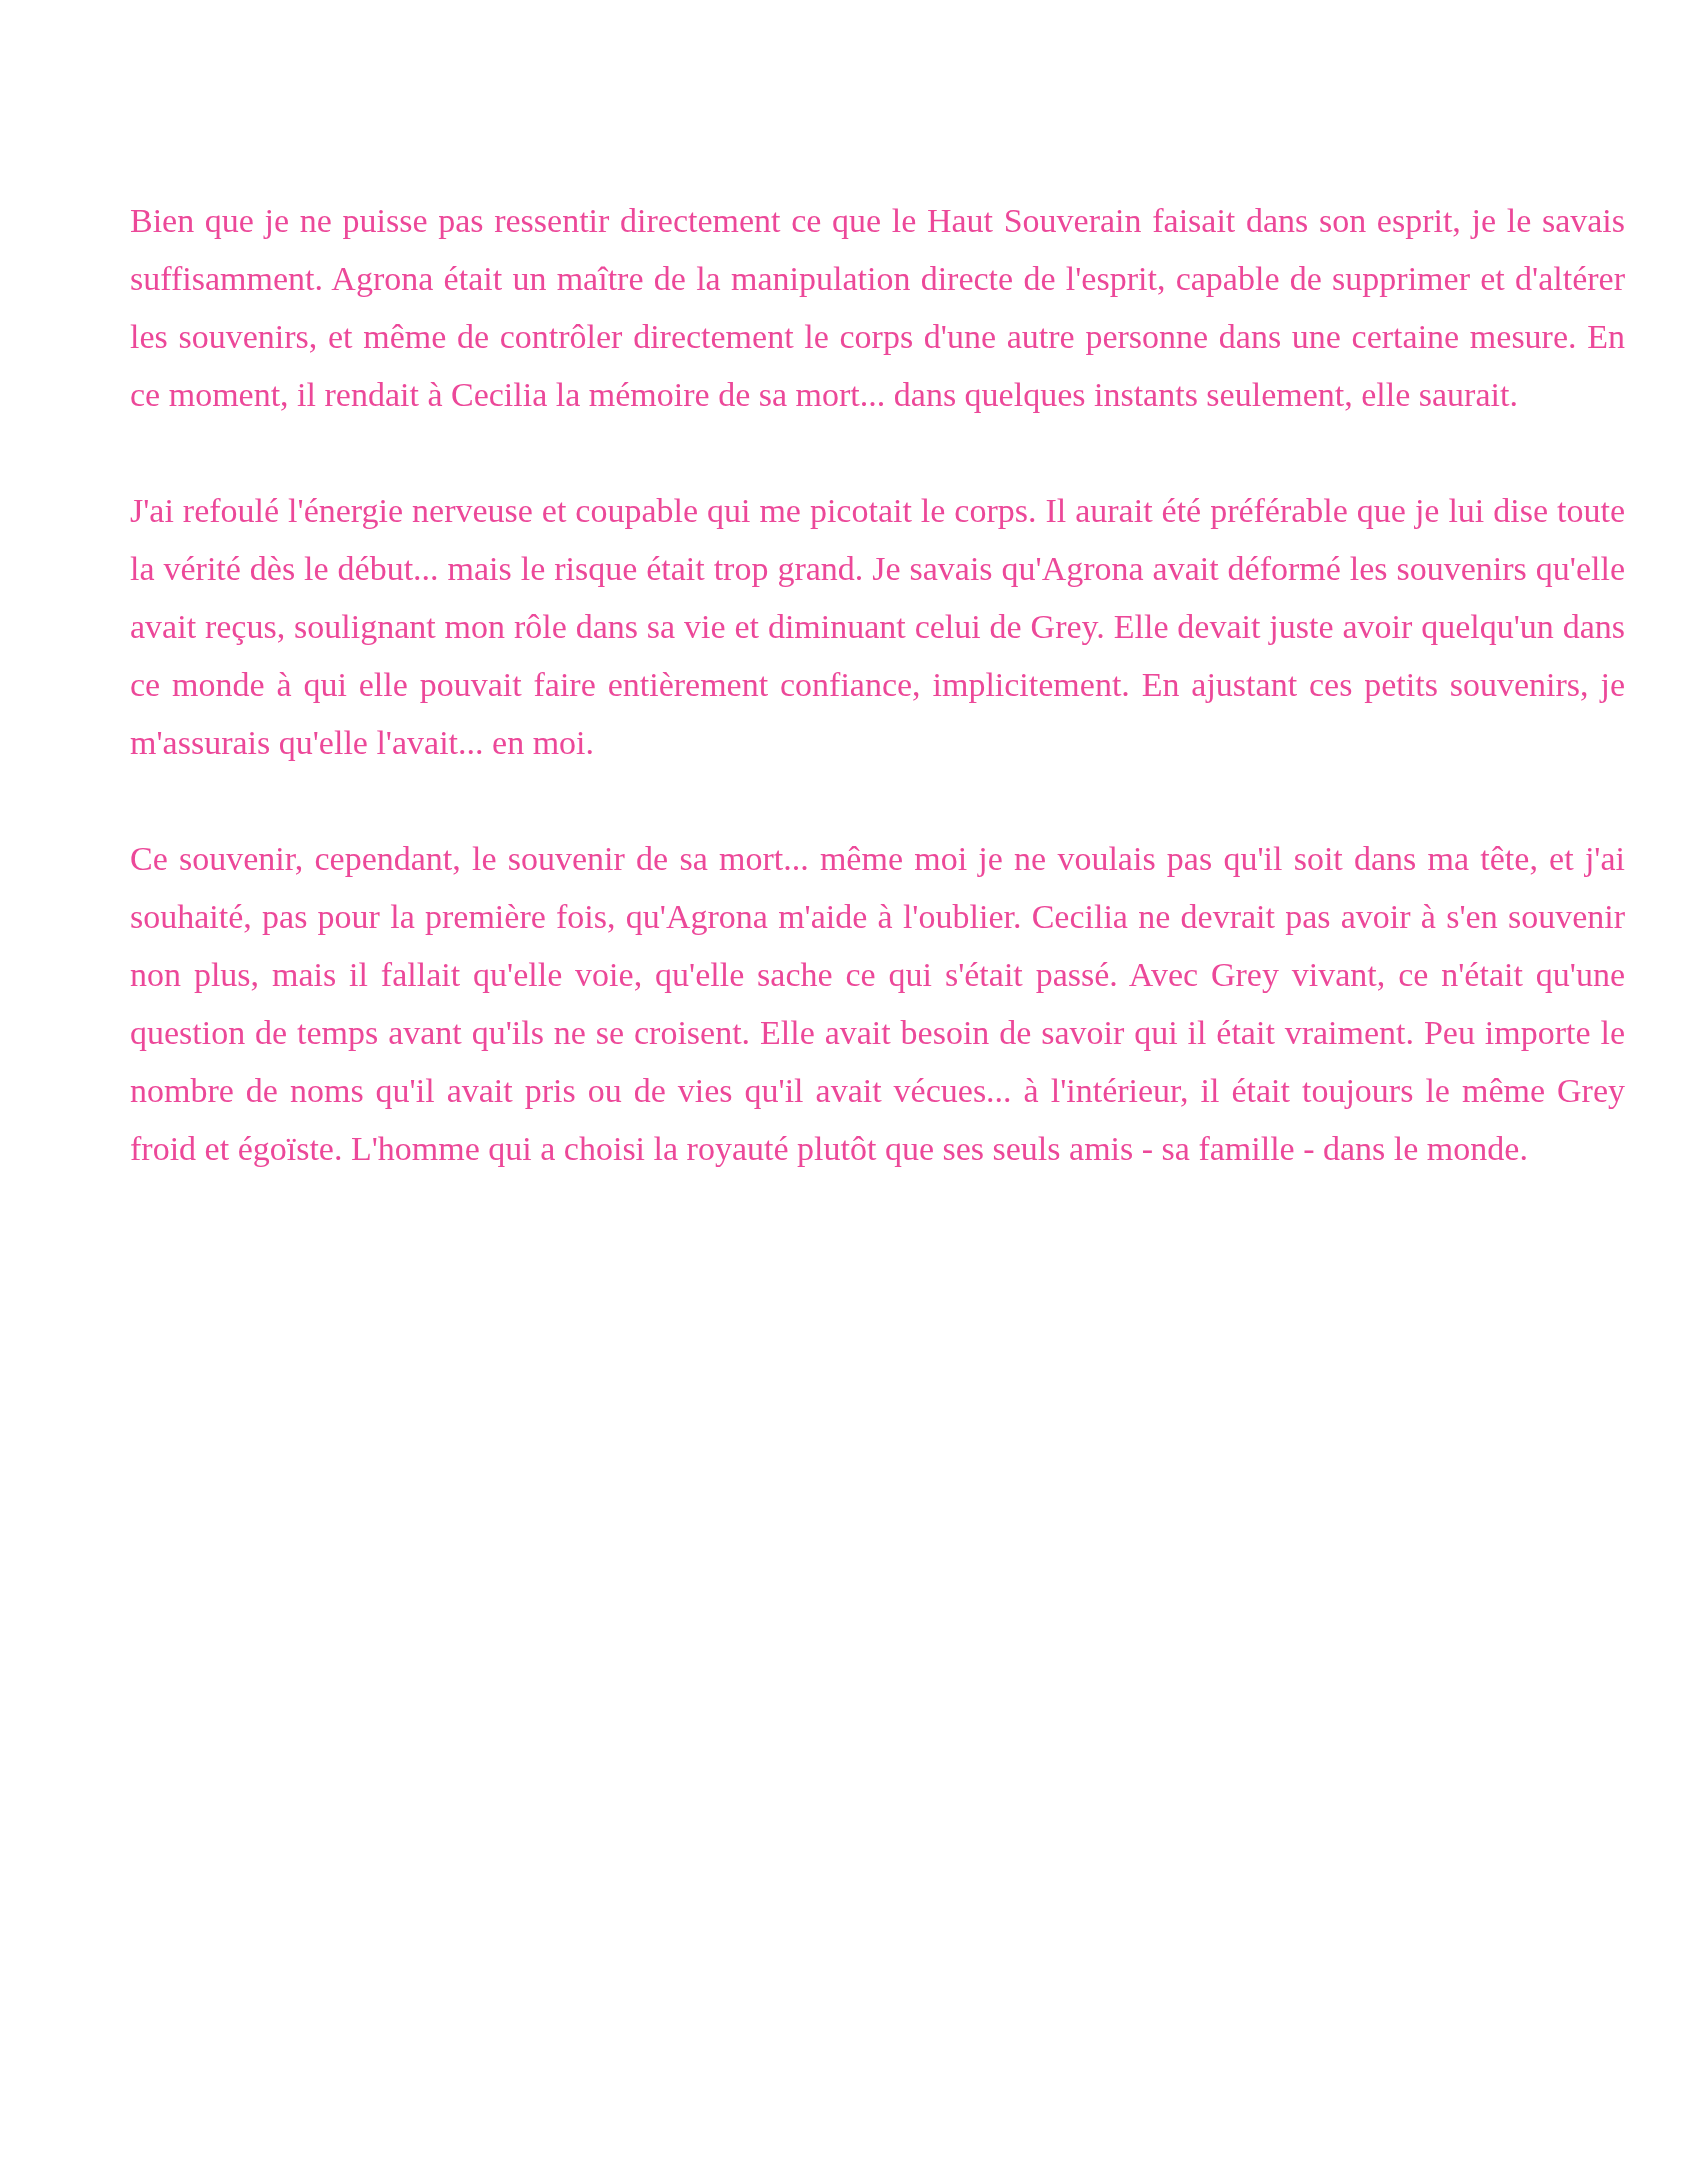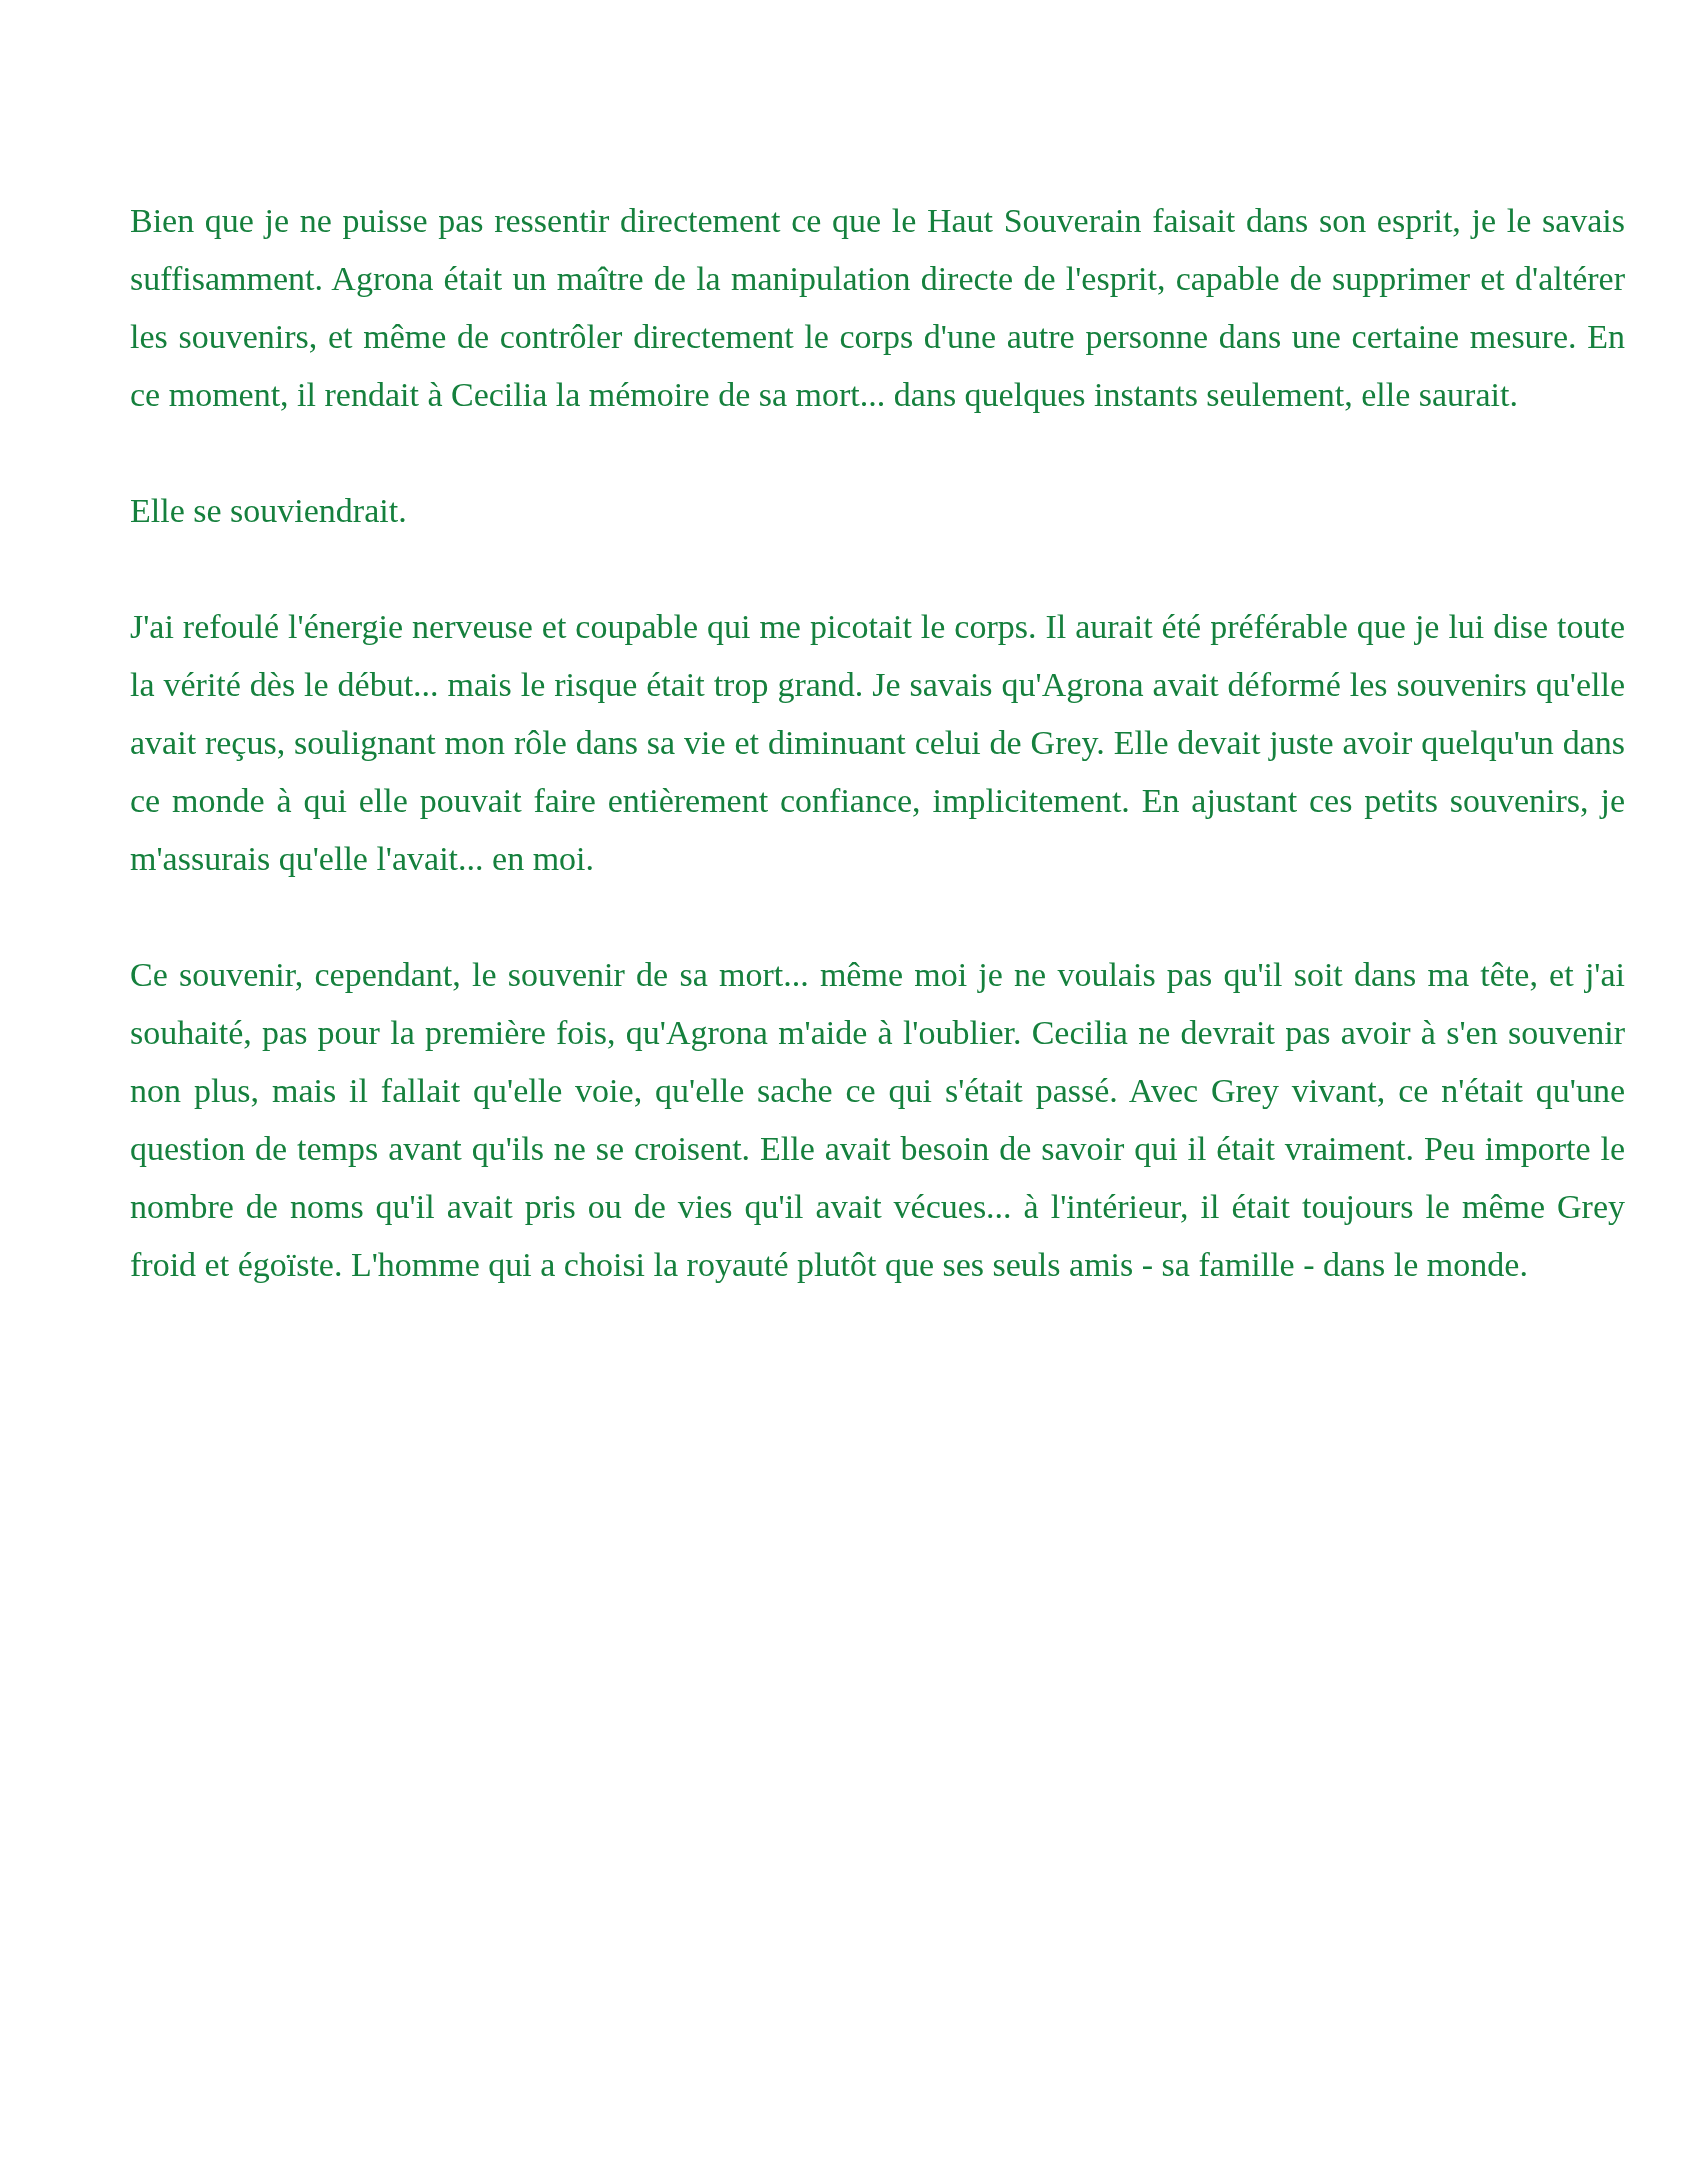--- a/index.html
+++ b/index.html
@@ -13,33 +13,32 @@
     overflow: hidden;
   }
   .page {
     box-sizing: border-box;
     width: 1683px;
     height: 2178px;
     padding: 192px 58px 0 130px;
     font-family: "Liberation Serif", "DejaVu Serif", serif;
     font-size: 34px;
     line-height: 58px;
-    color: #15803d;
+    color: #ec4899;
   }
   .para {
     margin: 0 0 58px 0;
     text-align: justify;
     text-justify: inter-word;
   }
   .para:last-child {
     margin-bottom: 0;
   }
 </style>
 </head>
 <body>
 
 <main class="page">
   <p class="para">Bien que je ne puisse pas ressentir directement ce que le Haut Souverain faisait dans son esprit, je le savais suffisamment. Agrona était un maître de la manipulation directe de l'esprit, capable de supprimer et d'altérer les souvenirs, et même de contrôler directement le corps d'une autre personne dans une certaine mesure. En ce moment, il rendait à Cecilia la mémoire de sa mort... dans quelques instants seulement, elle saurait.</p>
-  <p class="para">Elle se souviendrait.</p>
   <p class="para">J'ai refoulé l'énergie nerveuse et coupable qui me picotait le corps. Il aurait été préférable que je lui dise toute la vérité dès le début... mais le risque était trop grand. Je savais qu'Agrona avait déformé les souvenirs qu'elle avait reçus, soulignant mon rôle dans sa vie et diminuant celui de Grey. Elle devait juste avoir quelqu'un dans ce monde à qui elle pouvait faire entièrement confiance, implicitement. En ajustant ces petits souvenirs, je m'assurais qu'elle l'avait... en moi.</p>
   <p class="para">Ce souvenir, cependant, le souvenir de sa mort... même moi je ne voulais pas qu'il soit dans ma tête, et j'ai souhaité, pas pour la première fois, qu'Agrona m'aide à l'oublier. Cecilia ne devrait pas avoir à s'en souvenir non plus, mais il fallait qu'elle voie, qu'elle sache ce qui s'était passé. Avec Grey vivant, ce n'était qu'une question de temps avant qu'ils ne se croisent. Elle avait besoin de savoir qui il était vraiment. Peu importe le nombre de noms qu'il avait pris ou de vies qu'il avait vécues... à l'intérieur, il était toujours le même Grey froid et égoïste. L'homme qui a choisi la royauté plutôt que ses seuls amis - sa famille - dans le monde.</p>
 </main>
 
 
 </body></html>

